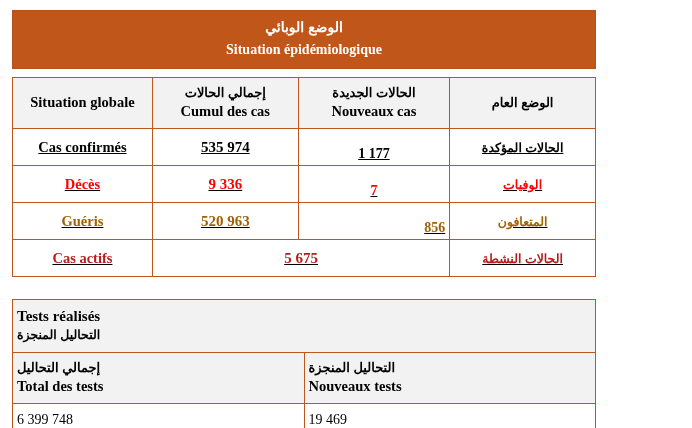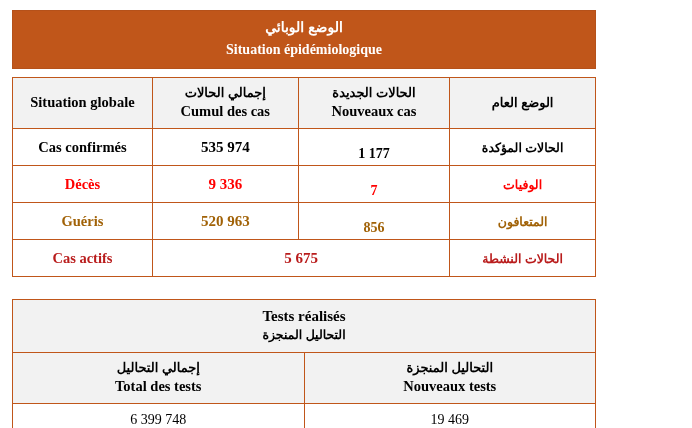--- a/index.html
+++ b/index.html
@@ -101,37 +101,37 @@
   .val {
     font-family: "Liberation Serif", serif;
     font-weight: bold;
     font-size: 15px;
   }
   .val-new {
     font-family: "Liberation Serif", serif;
     font-weight: bold;
     font-size: 14px;
   }
-  td.data-row { height: 30px; background: #ffffff; }
+  td.data-row { height: 30px; background: #ffffff; text-decoration: underline; }
   .c-black { color: #000000; }
   .c-red   { color: #ff0000; }
   .c-green { color: #a16207; }
   .c-blue  { color: #b91c1c; }
   .bg-grey { background: #f2f2f2; }
 
   
   table.tests {
     width: 100%;
     border-collapse: collapse;
     table-layout: fixed;
   }
   table.tests td {
     border: 1px solid #c0561a;
     padding: 4px 4px;
-    text-align: center;
+    text-align: left;
     vertical-align: middle;
   }
   .tests-title {
     background: #f2f2f2;
     height: 44px;
   }
   .tests-title-fr {
     font-family: "Liberation Serif", serif;
     font-weight: bold;
     font-size: 15px;
@@ -222,21 +222,21 @@
         </td>
       </tr>
 
       <tr>
         <td class="data-row bg-grey">
           <span class="row-label-fr c-green">Guéris</span>
         </td>
         <td class="data-row">
           <span class="val c-green">520 963</span>
         </td>
-        <td class="data-row" style="vertical-align:bottom;">
+        <td class="data-row" style="vertical-align:bottom;text-align:right;">
           <span class="val-new c-green">856</span>
         </td>
         <td class="data-row bg-grey">
           <span class="row-label-ar c-green">المتعافون</span>
         </td>
       </tr>
 
       <tr>
         <td class="data-row bg-grey">
           <span class="row-label-fr c-blue">Cas actifs</span>

